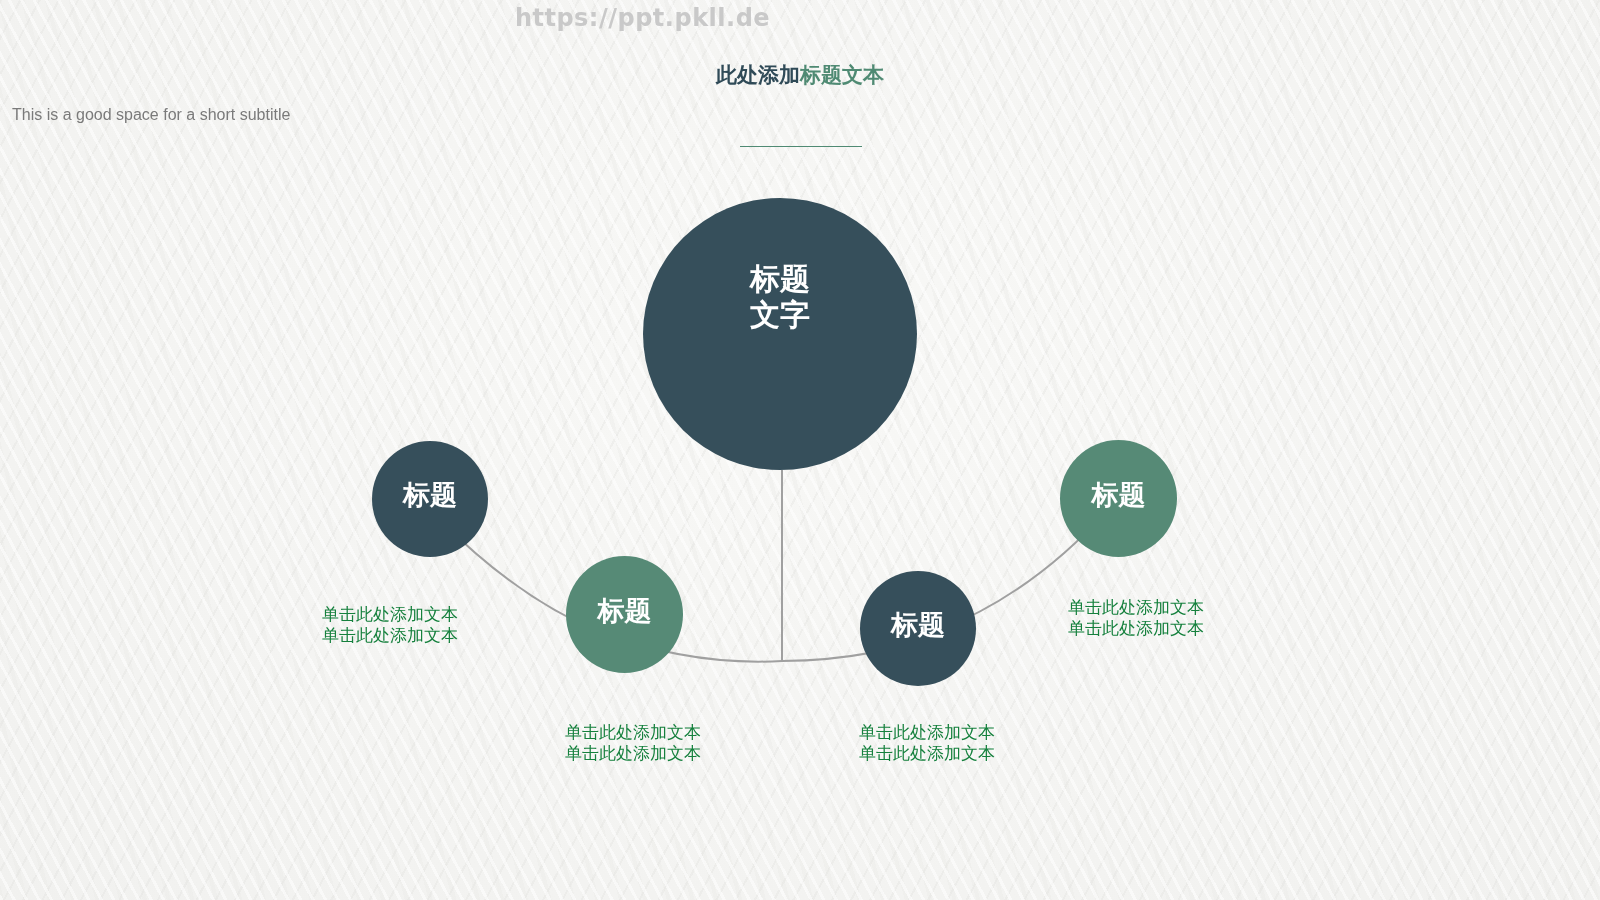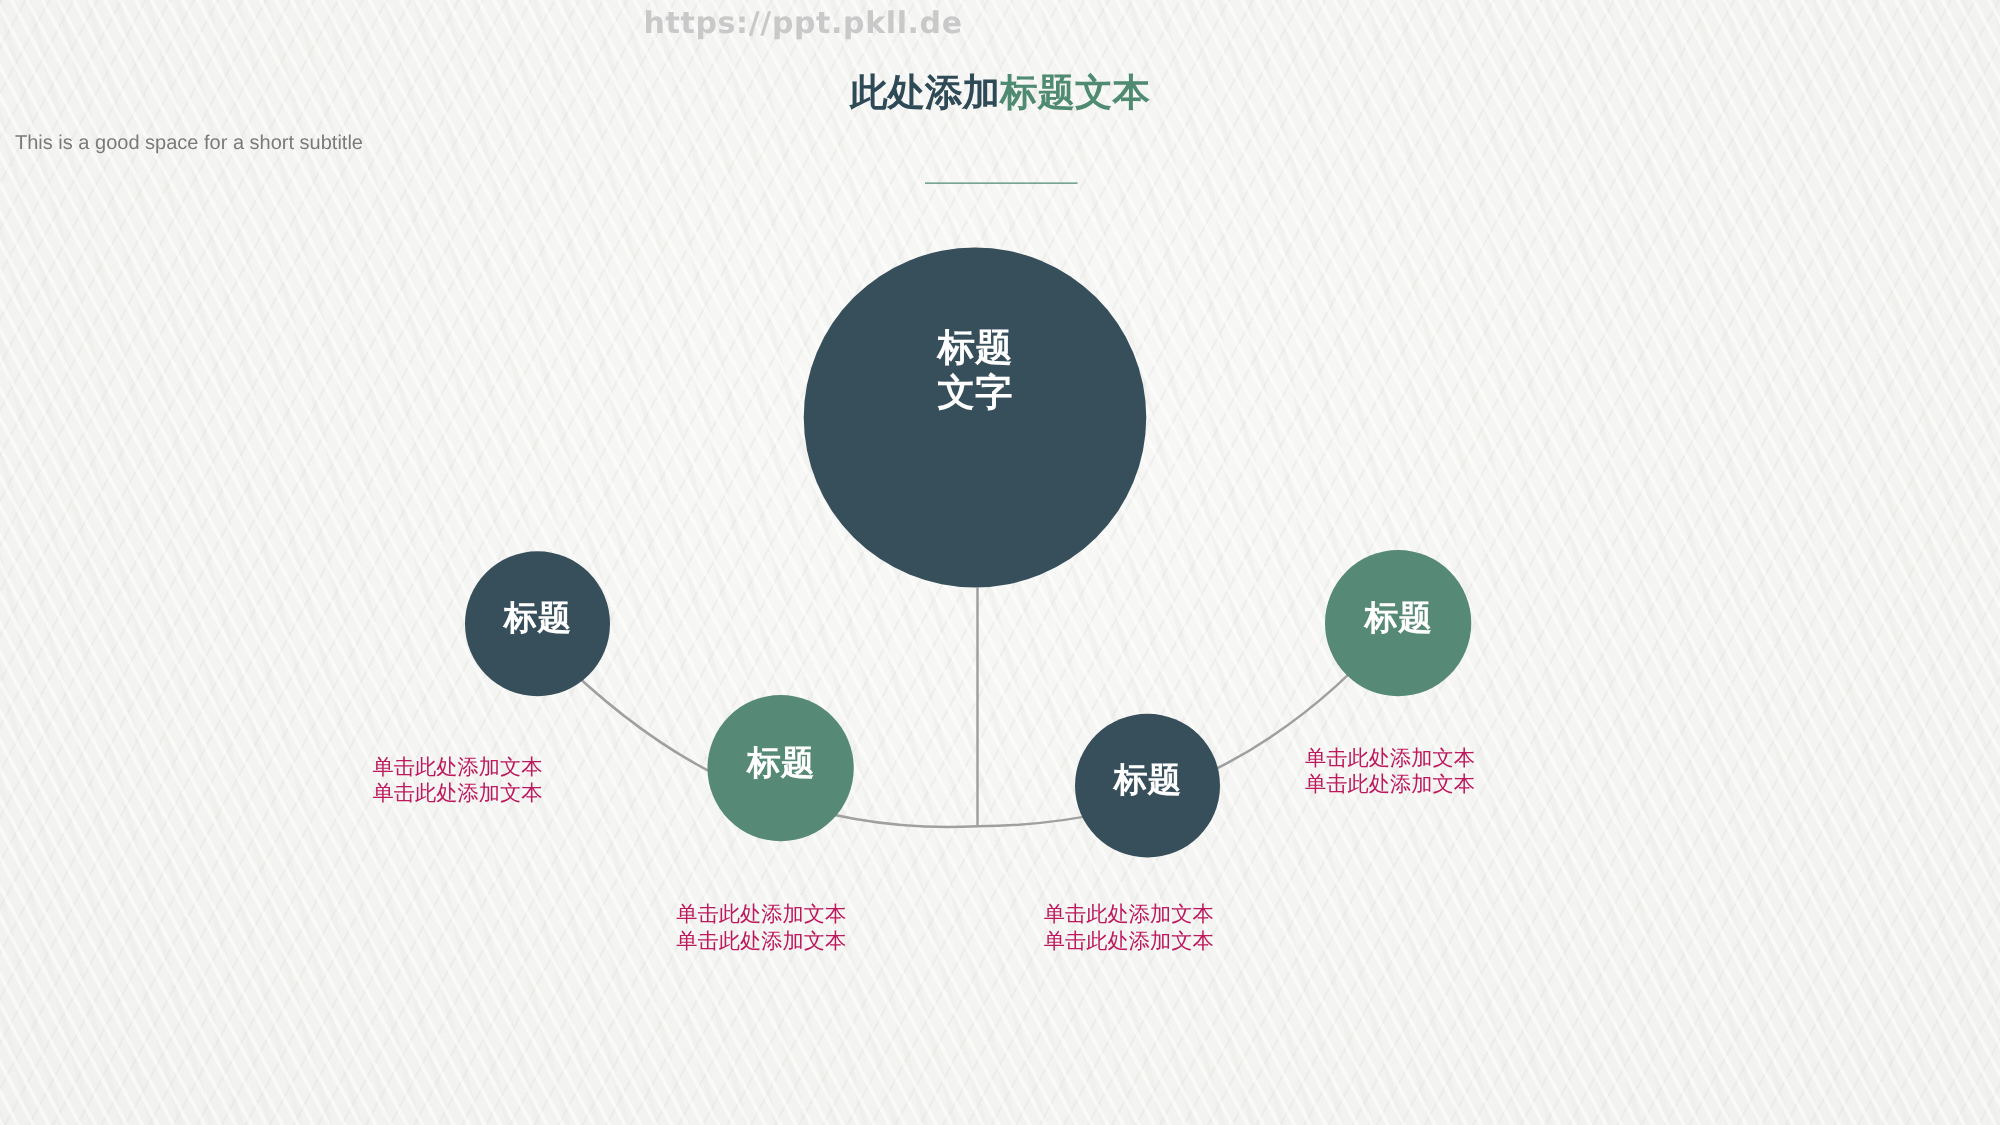--- a/index.html
+++ b/index.html
@@ -14,21 +14,21 @@
     font-family: "DejaVu Sans", "Liberation Sans", sans-serif;
   }
   .abs { position: absolute; }
   .watermark {
     left: 0; width: 1285px; top: 4px; text-align: center;
     font-family: "DejaVu Sans", sans-serif; font-weight: bold;
     font-size: 24px; color: #c9c9c9; letter-spacing: 0.5px;
   }
   .title {
     left: 0; width: 1600px; top: 56px; text-align: center;
-    font-size: 30px; font-weight: bold; line-height: 38px;
+    font-size: 21px; font-weight: bold; line-height: 38px;
   }
   .title .p1 { color: #2f4a57; }
   .title .p2 { color: #4f8a73; }
   .subtitle {
     left: 0; width: 1600px; top: 106px; text-align: left;
     font-family: "Liberation Sans", sans-serif;
     font-size: 16px; color: #7a7a7a; margin-left: 12px;
   }
   .underline {
     left: 740px; top: 146px; width: 122px; height: 1px; background: #4f8a73;
@@ -37,22 +37,22 @@
   .circle {
     position: absolute; border-radius: 50%;
     display: flex; align-items: center; justify-content: center;
     color: #ffffff; text-align: center; font-weight: bold;
   }
   .circle .label { font-size: 27px; line-height: 36px; margin-top: -8px; }
   .circle.big .label { font-size: 30px; line-height: 36px; margin-top: -74px; }
   .dark { background: #364f5b; }
   .green { background: #568a76; }
   .desc {
-    position: absolute; width: 160px; text-align: left;
-    font-size: 17px; line-height: 21px; color: #be185d;
+    position: absolute; width: 160px; text-align: right;
+    font-size: 17px; line-height: 21px; color: #15803d;
   }
 </style>
 </head>
 <body>
 
 <div class="abs watermark">https://ppt.pkll.de</div>
 
 <div class="abs title">
   <span class="p1">此处添加</span><span class="p2">标题文本</span>
 </div>

